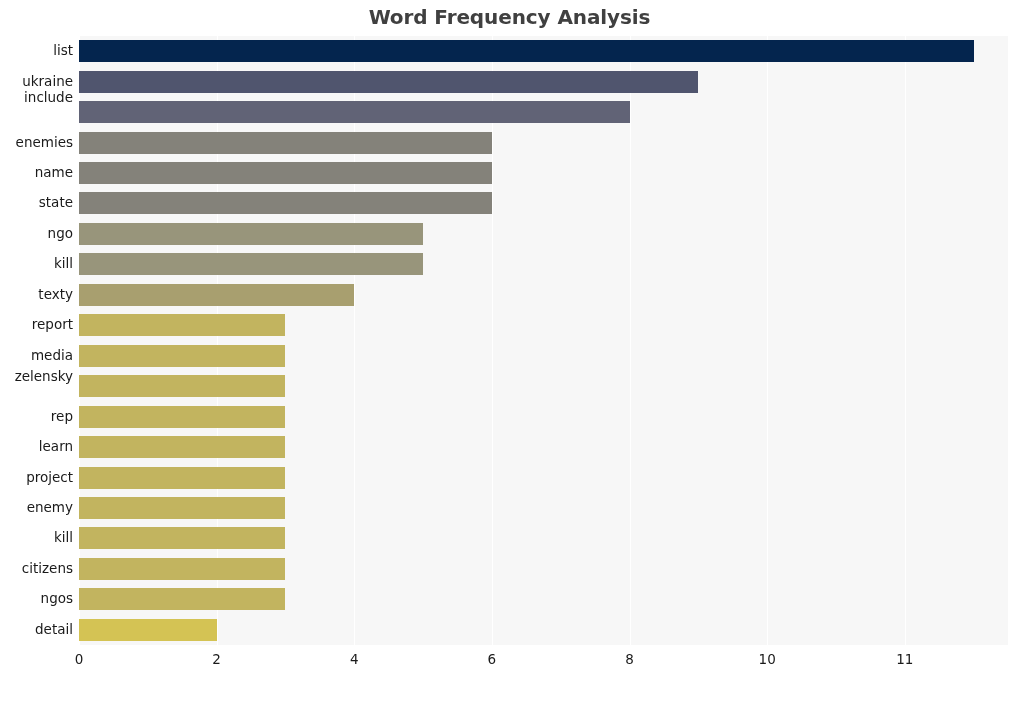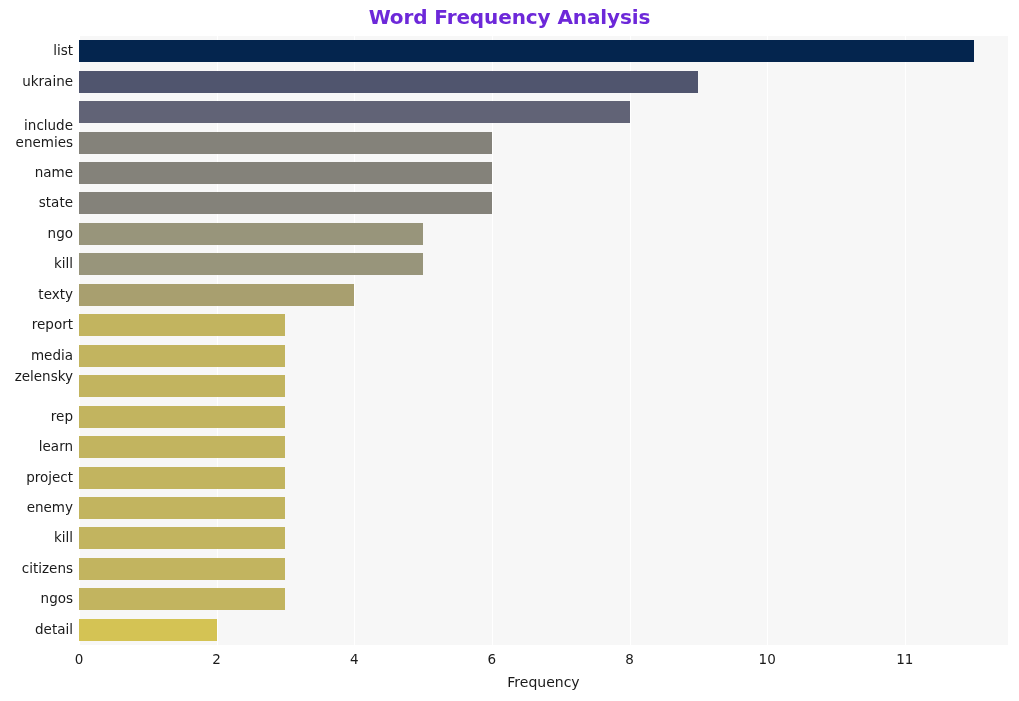--- a/index.html
+++ b/index.html
@@ -25,21 +25,21 @@
 
   
   #chart-title {
     position: absolute;
     left: 0;
     top: 5px;
     width: 1019px;
     text-align: center;
     font-size: 20px;
     font-weight: bold;
-    color: #6d28d9;
+    color: #404040;
     letter-spacing: -0.1px;
     font-family: "DejaVu Sans", "Liberation Sans", sans-serif;
   }
 
   
   #plot-area {
     position: absolute;
     left: 79px;
     top: 36px;
     width: 929px;
@@ -115,21 +115,21 @@
 </head>
 <body>
 
 <div id="figure">
 
   <div id="chart-title">Word Frequency Analysis</div>
 
   <div id="ytick-layer">
       <div class="ytick" style="top: 7.225px; margin-left: 37px;">list</div>
       <div class="ytick" style="top: 37.675px;">ukraine</div>
-      <div class="ytick" style="top: 82px;">include</div>
+      <div class="ytick" style="top: 54px;">include</div>
       <div class="ytick" style="top: 98.575px; padding-left: 36px;">enemies</div>
       <div class="ytick" style="top: 129.025px;">name</div>
       <div class="ytick" style="top: 159.475px;">state</div>
       <div class="ytick" style="top: 189.925px;">ngo</div>
       <div class="ytick" style="top: 220.375px;">kill</div>
       <div class="ytick" style="top: 250.825px;">texty</div>
       <div class="ytick" style="top: 281.275px;">report</div>
       <div class="ytick" style="top: 311.725px;">media</div>
       <div class="ytick" style="top: 333px; padding-left: 32px;">zelensky</div>
       <div class="ytick" style="top: 372.625px;">rep</div>
@@ -179,15 +179,14 @@
   <div id="xtick-layer">
       <div class="xtick" style="left: 0px;">0</div>
       <div class="xtick" style="left: 137.63px;">2</div>
       <div class="xtick" style="left: 275.259px;">4</div>
       <div class="xtick" style="left: 412.889px;">6</div>
       <div class="xtick" style="left: 550.519px;">8</div>
       <div class="xtick" style="left: 688.148px;">10</div>
       <div class="xtick" style="left: 825.778px;">11</div>
     </div>
 
-  <div id="xlabel">Frequency</div>
 
 </div>
 
 </body></html>

